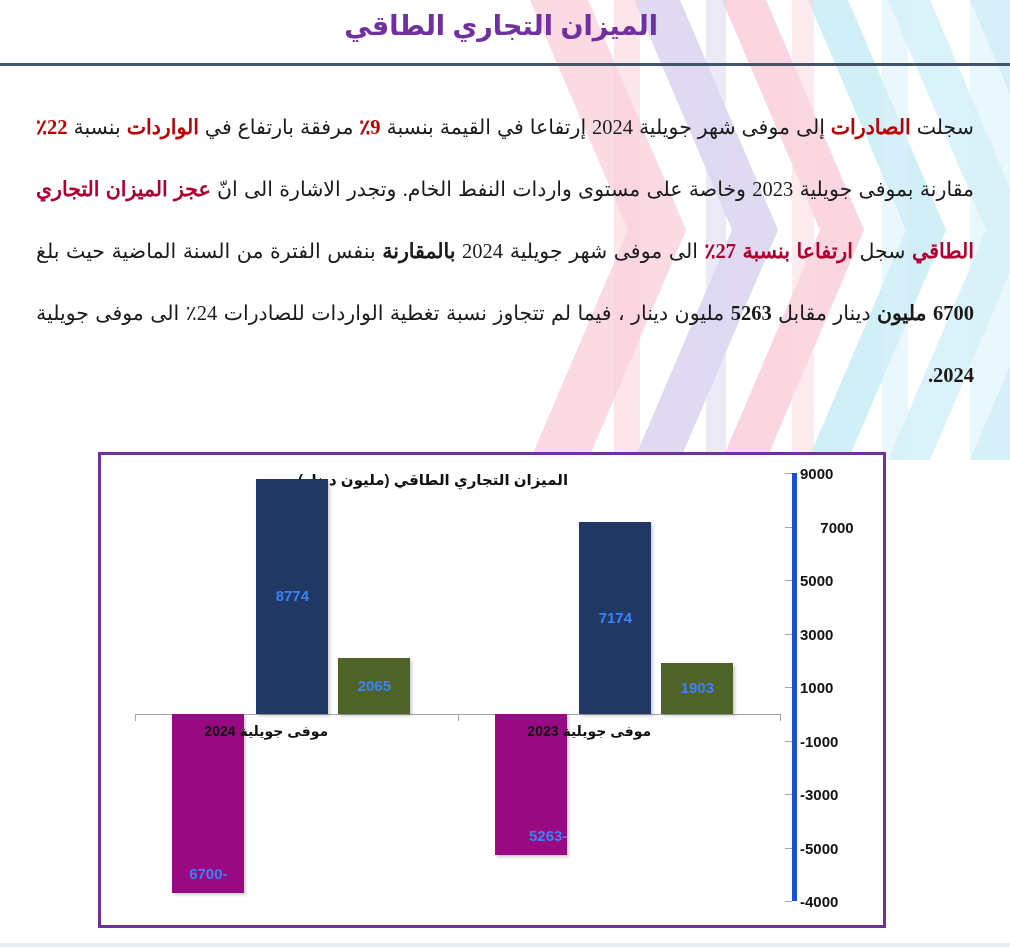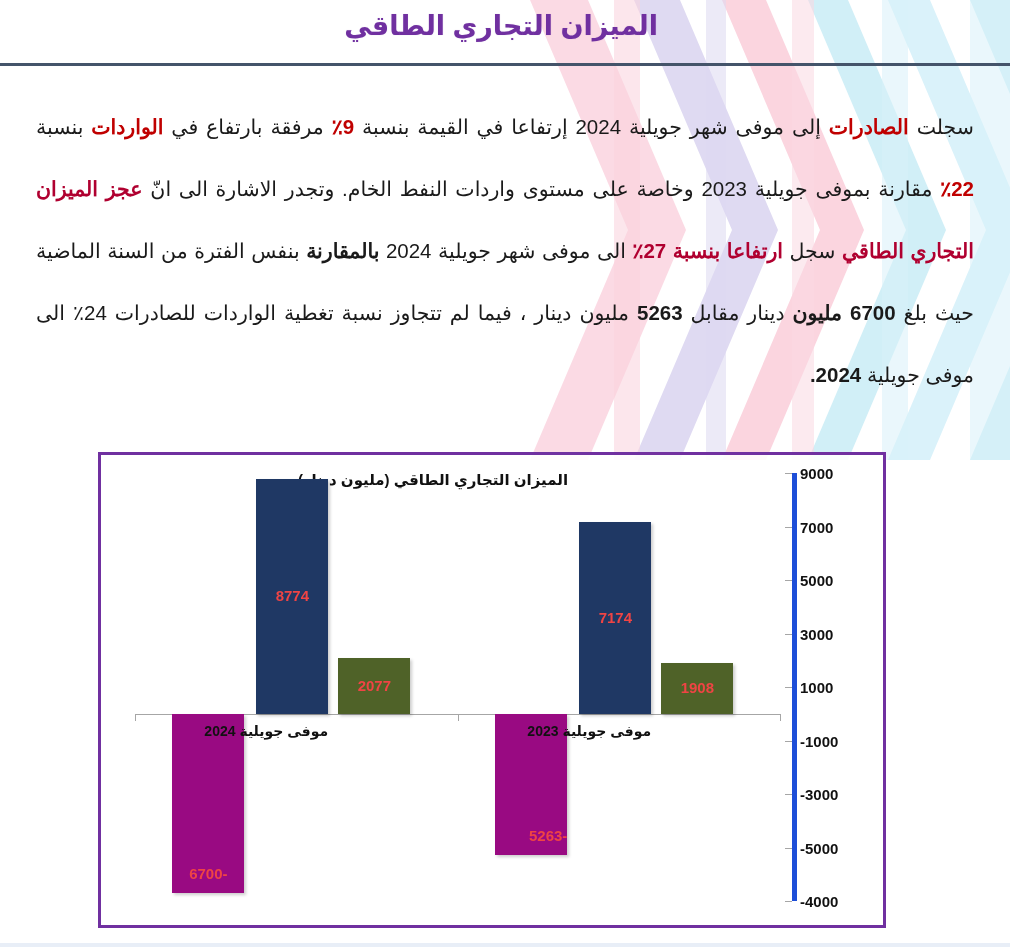--- a/index.html
+++ b/index.html
@@ -62,21 +62,21 @@
     position: absolute;
     top: 96px;
     left: 36px;
     width: 938px;
     z-index: 2;
     text-align: justify;
     direction: rtl;
     font-size: 20.5px;
     line-height: 62px;
     color: #1a1a1a;
-    font-family: Liberation Sans, sans-serif;
+    font-family: Liberation Serif, serif;
   }
   .article p { margin: 0; }
   .hl-red { color: #c00000; font-weight: bold; }
   .hl-maroon { color: #b00030; font-weight: bold; }
   .bold { font-weight: bold; }
 
   
   .chart-panel {
     position: absolute;
     left: 98px;
@@ -127,21 +127,21 @@
     background: #a6a6a6;
     z-index: 1;
   }
   .bar {
     position: absolute;
     z-index: 2;
     box-shadow: 2px 2px 3px rgba(0,0,0,0.20);
   }
   .bar-label {
     position: absolute;
-    color: #ef4444;
+    color: #3b82f6;
     font-family: "Liberation Sans", "DejaVu Sans", sans-serif;
     font-size: 15px;
     font-weight: bold;
     z-index: 3;
     white-space: nowrap;
     text-align: center;
   }
   .cat-label {
     position: absolute;
     font-family: "Liberation Sans", "DejaVu Sans", sans-serif;
@@ -267,36 +267,36 @@
       <div class="plot" id="plot">
           <div class="zero-line" style="top: 240.75px;"></div>
           <div class="cat-tick" style="left: 0px; top: 240.75px;"></div>
           <div class="cat-tick" style="left: 323px; top: 240.75px;"></div>
           <div class="cat-tick" style="left: 645px; top: 240.75px;"></div>
           <div class="bar" style="left: 37.35px; top: 240.75px; width: 72px; height: 179.225px; background: rgb(153, 10, 130);"></div>
           <div class="bar-label" style="width: 72px; left: 37.35px; top: 391.975px;">-6700</div>
           <div class="bar" style="left: 121.35px; top: 6.0455px; width: 72px; height: 234.704px; background: rgb(31, 56, 100);"></div>
           <div class="bar-label" style="width: 72px; left: 121.35px; top: 114.398px;">8774</div>
           <div class="bar" style="left: 203.35px; top: 185.27px; width: 72px; height: 55.4795px; background: rgb(79, 98, 40);"></div>
-          <div class="bar-label" style="width: 72px; left: 203.35px; top: 204.01px;">2077</div>
+          <div class="bar-label" style="width: 72px; left: 203.35px; top: 204.01px;">2065</div>
           <div class="cat-label" style="left: 69.35px; top: 249.75px;">موفى جويلية 2024</div>
           <div class="bar" style="left: 360.35px; top: 240.75px; width: 72px; height: 140.785px; background: rgb(153, 10, 130);"></div>
           <div class="bar-label" style="width: 72px; left: 360.35px; top: 353.535px; padding-left: 41px;">-5263</div>
           <div class="bar" style="left: 444.35px; top: 48.8455px; width: 72px; height: 191.904px; background: rgb(31, 56, 100);"></div>
           <div class="bar-label" style="width: 72px; left: 444.35px; top: 135.798px;">7174</div>
           <div class="bar" style="left: 526.35px; top: 189.657px; width: 72px; height: 51.0925px; background: rgb(79, 98, 40);"></div>
-          <div class="bar-label" style="width: 72px; left: 526.35px; top: 206.204px;">1908</div>
+          <div class="bar-label" style="width: 72px; left: 526.35px; top: 206.204px;">1903</div>
           <div class="cat-label" style="left: 392.35px; top: 249.75px;">موفى جويلية 2023</div>
         </div>
 
       <div class="yaxis" id="yaxis">
           <div class="ytick" style="top: 0px;"></div>
           <div class="ylabel" style="top: 0px;">9000</div>
           <div class="ytick" style="top: 53.5px;"></div>
-          <div class="ylabel" style="top: 53.5px;">7000</div>
+          <div class="ylabel" style="top: 53.5px; text-align: center;">7000</div>
           <div class="ytick" style="top: 107px;"></div>
           <div class="ylabel" style="top: 107px;">5000</div>
           <div class="ytick" style="top: 160.5px;"></div>
           <div class="ylabel" style="top: 160.5px;">3000</div>
           <div class="ytick" style="top: 214px;"></div>
           <div class="ylabel" style="top: 214px;">1000</div>
           <div class="ytick" style="top: 267.5px;"></div>
           <div class="ylabel" style="top: 267.5px;">-1000</div>
           <div class="ytick" style="top: 321px;"></div>
           <div class="ylabel" style="top: 321px;">-3000</div>

